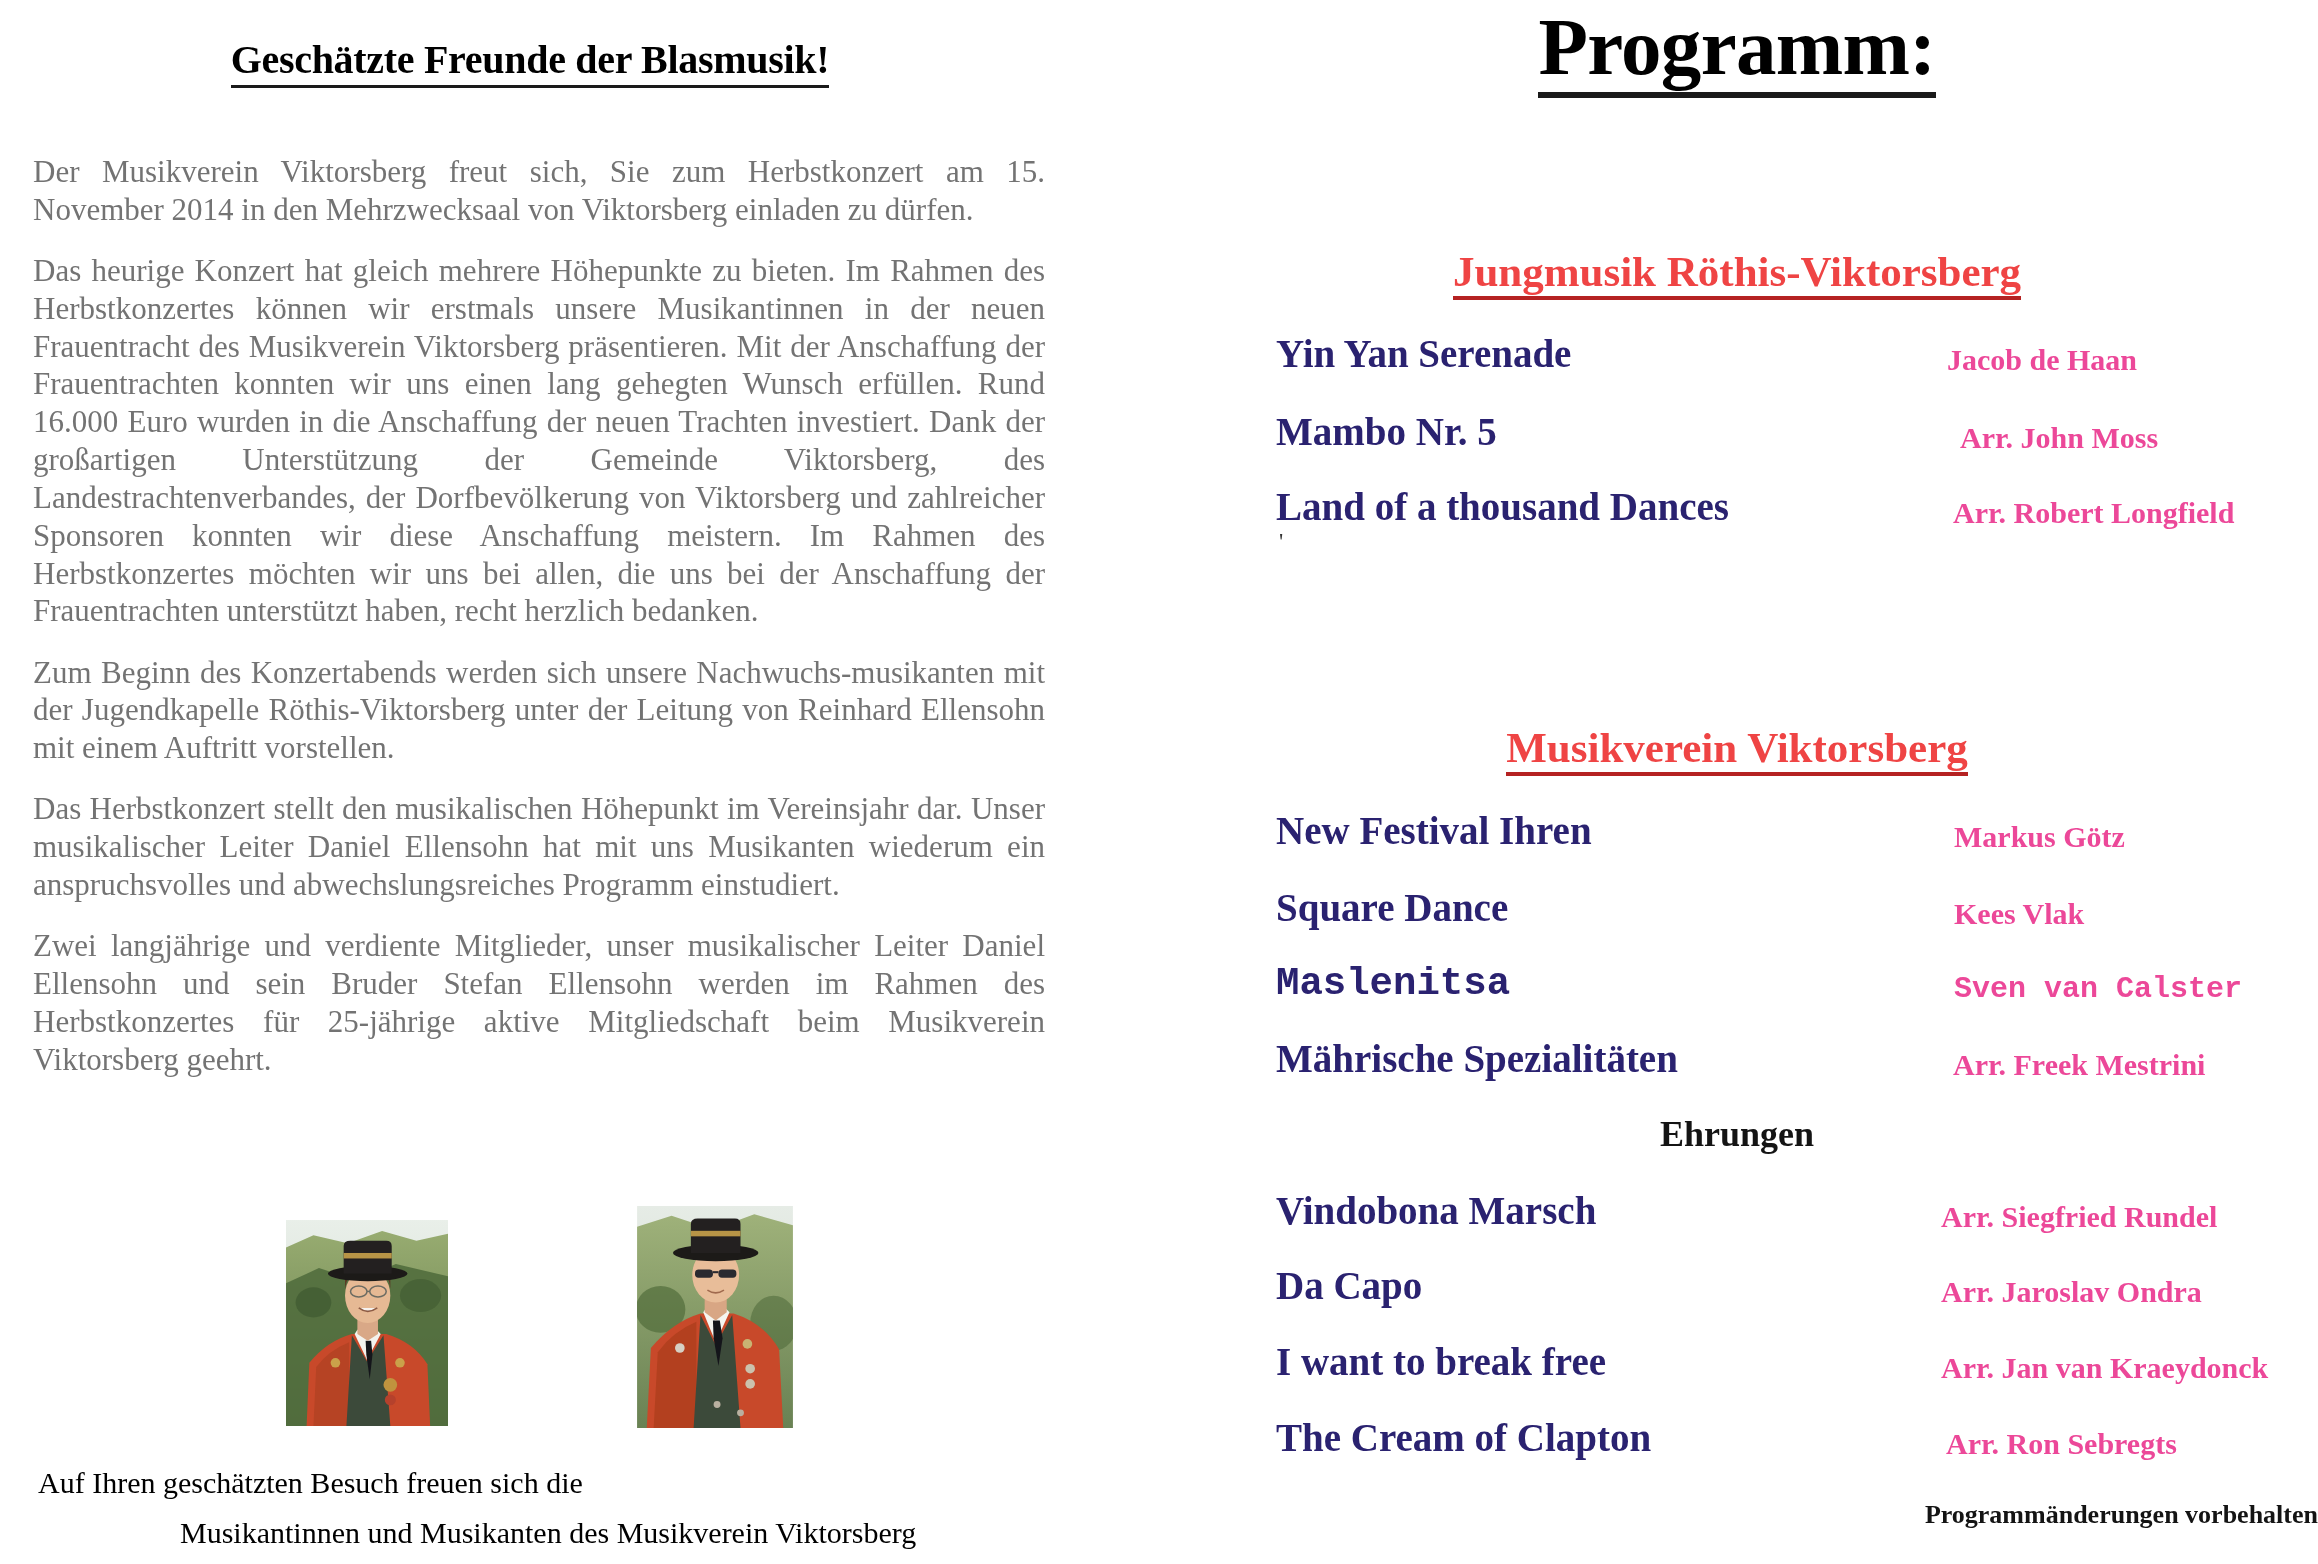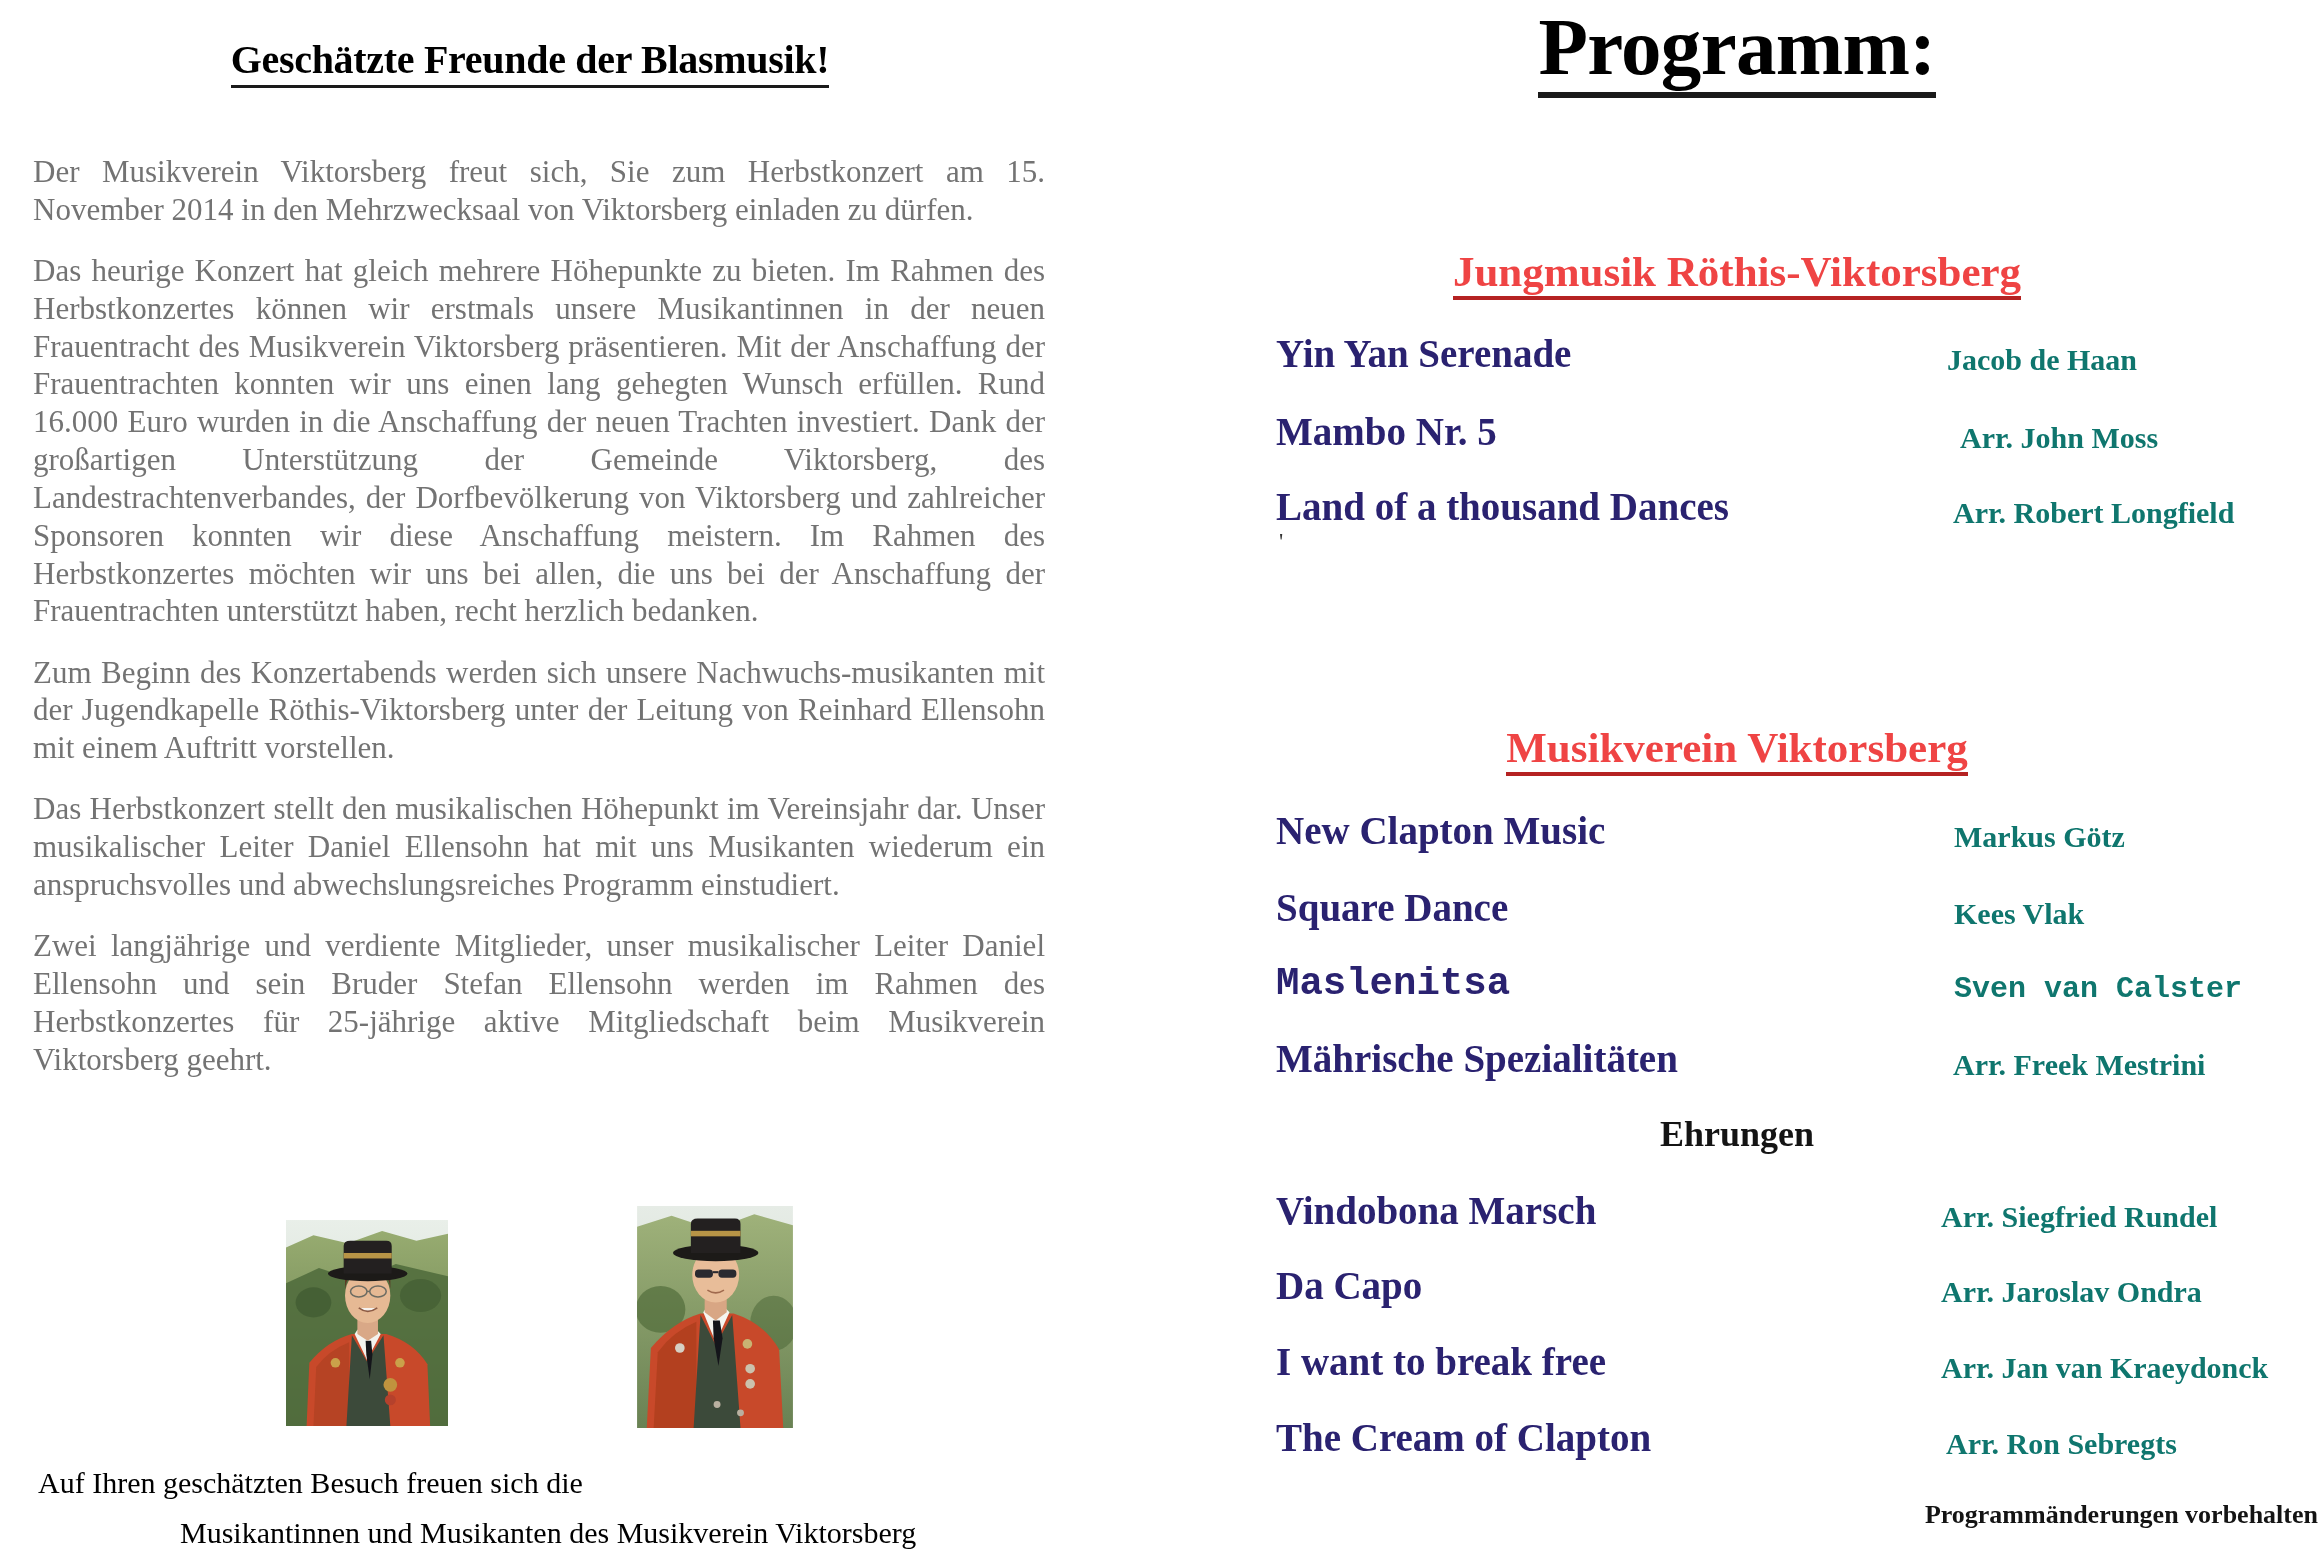--- a/index.html
+++ b/index.html
@@ -154,21 +154,21 @@
     color: #2a2270;
     white-space: nowrap;
     line-height: 1.05;
   }
   .prog-composer {
     position: absolute;
     left: 413px;
     top: 9.6px;
     font-size: 30px;
     font-weight: bold;
-    color: #0f766e;
+    color: #ec4899;
     white-space: nowrap;
     line-height: 1.05;
   }
 
   .stray-mark {
     position: absolute;
     left: 123px;
     font-size: 23.4px;
     color: #333333;
     line-height: 1;
@@ -330,21 +330,21 @@
       <div class="prog-composer" style="left:797px;">Arr. Robert Longfield</div>
     </div>
     <div class="stray-mark" style="top:530px;">'</div>
 
 
     <div class="section-red" style="top:724px;">
       <span class="ul">Musikverein Viktorsberg</span>
     </div>
 
     <div class="prog-row" style="top:811px;">
-      <div class="prog-title">New Clapton Music</div>
+      <div class="prog-title">New Festival Ihren</div>
       <div class="prog-composer" style="left:798px;">Markus Götz</div>
     </div>
     <div class="prog-row" style="top:888px;">
       <div class="prog-title">Square Dance</div>
       <div class="prog-composer" style="left:798px;">Kees Vlak</div>
     </div>
     <div class="prog-row" style="top:964px;font-family:Liberation Mono, monospace;">
       <div class="prog-title">Maslenitsa</div>
       <div class="prog-composer" style="left:798px;">Sven van Calster</div>
     </div>

